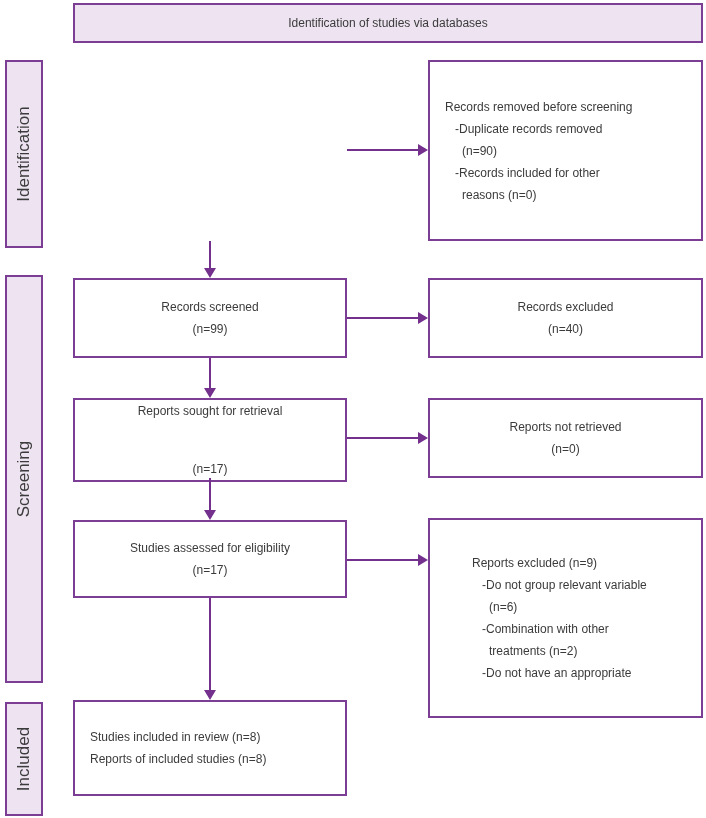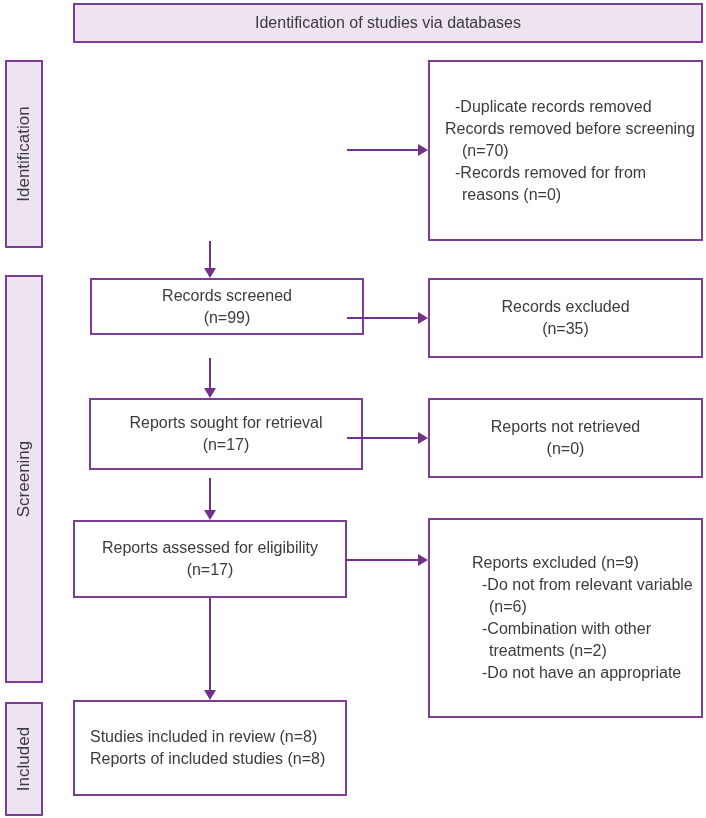--- a/index.html
+++ b/index.html
@@ -17,21 +17,21 @@
     position: relative;
     width: 706px;
     height: 818px;
     background: #ffffff;
     overflow: hidden;
   }
   .box {
     position: absolute;
     background: #ffffff;
     border: 2px solid var(--border);
-    font-size: 16px;
+    font-size: 12px;
     line-height: 22px;
     color: var(--text);
   }
   .panel {
     background: var(--panel-fill);
   }
   .center {
     display: flex;
     flex-direction: column;
     justify-content: center;
@@ -105,55 +105,55 @@
   </div>
   <div class="sidebar" style="top:275px; height:408px;">
     <span>Screening</span>
   </div>
   <div class="sidebar" style="top:702px; height:114px;">
     <span>Included</span>
   </div>
 
 
   <div class="box leftalign" style="left:428px; top:60px; width:275px; height:181px;">
+    <div class="line">Records removed before screening</div>
     <div class="line sub">-Duplicate records removed</div>
-    <div class="line">Records removed before screening</div>
-    <div class="line cont">(n=70)</div>
-    <div class="line sub">-Records removed for from</div>
+    <div class="line cont">(n=90)</div>
+    <div class="line sub">-Records included for other</div>
     <div class="line cont">reasons (n=0)</div>
   </div>
 
-  <div class="box center" style="left:90px; top:278px; width:274px; height:57px;text-align:right;">
+  <div class="box center" style="left:73px; top:278px; width:274px; height:80px;text-align:right;">
     <div class="line">Records screened</div>
     <div class="line">(n=99)</div>
   </div>
 
   <div class="box center" style="left:428px; top:278px; width:275px; height:80px;">
     <div class="line">Records excluded</div>
-    <div class="line">(n=35)</div>
+    <div class="line">(n=40)</div>
   </div>
 
-  <div class="box center" style="left:89px; top:398px; width:274px; height:72px;">
+  <div class="box center" style="left:73px; top:398px; width:274px; height:84px;justify-content:space-between;">
     <div class="line">Reports sought for retrieval</div>
     <div class="line">(n=17)</div>
   </div>
 
   <div class="box center" style="left:428px; top:398px; width:275px; height:80px;">
     <div class="line">Reports not retrieved</div>
     <div class="line">(n=0)</div>
   </div>
 
   <div class="box center" style="left:73px; top:520px; width:274px; height:78px;">
-    <div class="line">Reports assessed for eligibility</div>
+    <div class="line">Studies assessed for eligibility</div>
     <div class="line">(n=17)</div>
   </div>
 
   <div class="box leftalign" style="left:428px; top:518px; width:275px; height:200px;padding-left:42px;">
     <div class="line">Reports excluded (n=9)</div>
-    <div class="line sub">-Do not from relevant variable</div>
+    <div class="line sub">-Do not group relevant variable</div>
     <div class="line cont">(n=6)</div>
     <div class="line sub">-Combination with other</div>
     <div class="line cont">treatments (n=2)</div>
     <div class="line sub">-Do not have an appropriate</div>
   </div>
 
   <div class="box leftalign" style="left:73px; top:700px; width:274px; height:96px;">
     <div class="line">Studies included in review (n=8)</div>
     <div class="line">Reports of included studies (n=8)</div>
   </div>

